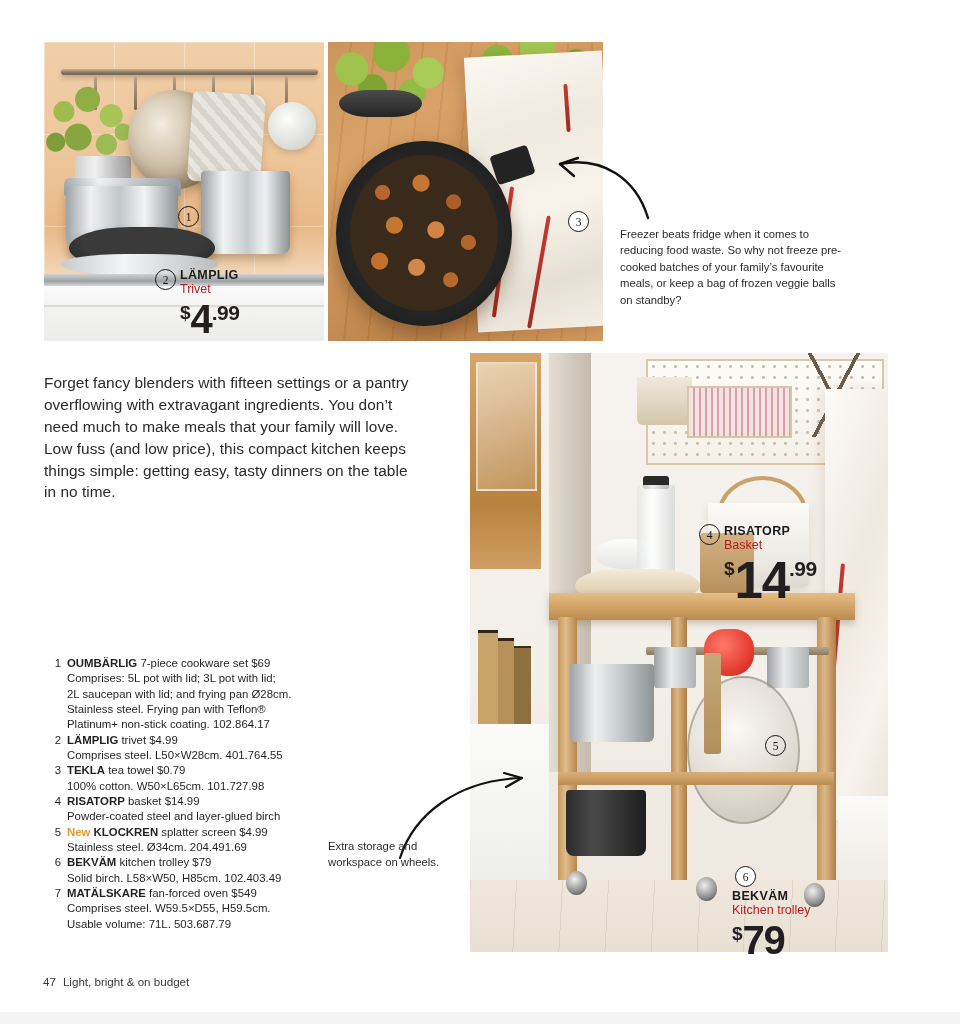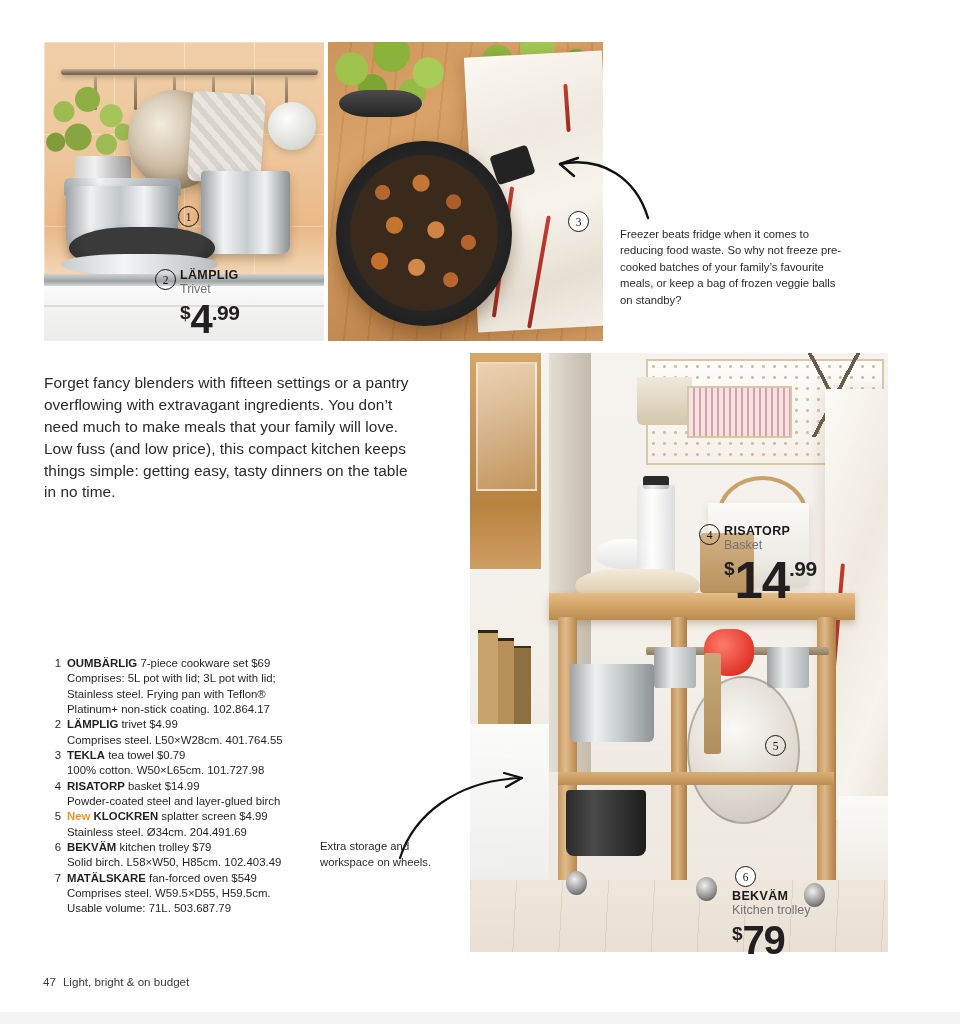--- a/index.html
+++ b/index.html
@@ -20,21 +20,21 @@
   
   .photo { position: absolute; overflow: hidden; background: #e8e2da; }
 
   
   .tag { position: absolute; }
   .tag .tag-name {
     font-weight: 700; font-size: 12.5px; letter-spacing: .35px;
     color: #1a1a1a; line-height: 1.15; white-space: nowrap;
   }
   .tag .tag-desc {
-    font-size: 12.5px; color: #737373; line-height: 1.25; white-space: nowrap;
+    font-size: 12.5px; color: #b91c1c; line-height: 1.25; white-space: nowrap;
   }
   .price { display: flex; align-items: flex-start; line-height: 1; margin-top: 1px; }
   .price .cur { font-size: 19px; font-weight: 700; margin-top: 4px; }
   .price .whole { font-size: 40px; font-weight: 700; letter-spacing: -1.2px; }
   .price .dec { font-size: 21px; font-weight: 700; margin-top: 3px; letter-spacing: -.4px; }
   .price.big .whole { font-size: 51px; }
 
   
   .cnum {
     position: absolute;
@@ -428,29 +428,30 @@
       <span class="cur">$</span>
       <span class="whole">79</span>
       <span class="dec"></span>
     </div>
   </div>
 
   <svg class="arrow" style="left:396px; top:772px; width:130px; height:90px;" viewBox="0 0 130 90">
     <path d="M4 86 C 18 42, 62 8, 126 6" fill="none" stroke="#111" stroke-width="2.2" stroke-linecap="round"></path>
     <path d="M126 6 L 108 1 M126 6 L 110 15" fill="none" stroke="#111" stroke-width="2.2" stroke-linecap="round"></path>
   </svg>
-  <div class="callout" style="left:320px; top:838px; width:140px;">Extra storage and workspace on wheels.</div>
+  <div class="callout" style="left:328px; top:838px; width:140px;">Extra storage and workspace on wheels.</div>
 
   <div class="legend" style="left:46px; top:656px; width:300px;">
 
     <div class="row">
       <div class="num">1</div>
       <div class="body">
         <div><b>OUMBÄRLIG</b><span> 7-piece cookware set $69</span></div>
         <div>Comprises: 5L pot with lid; 3L pot with lid;</div>
+        <div>2L saucepan with lid; and frying pan Ø28cm.</div>
         <div>Stainless steel. Frying pan with Teflon®</div>
         <div>Platinum+ non-stick coating. 102.864.17</div>
       </div>
     </div>
 
     <div class="row">
       <div class="num">2</div>
       <div class="body">
         <div><b>LÄMPLIG</b><span> trivet $4.99</span></div>
         <div>Comprises steel. L50×W28cm. 401.764.55</div>

